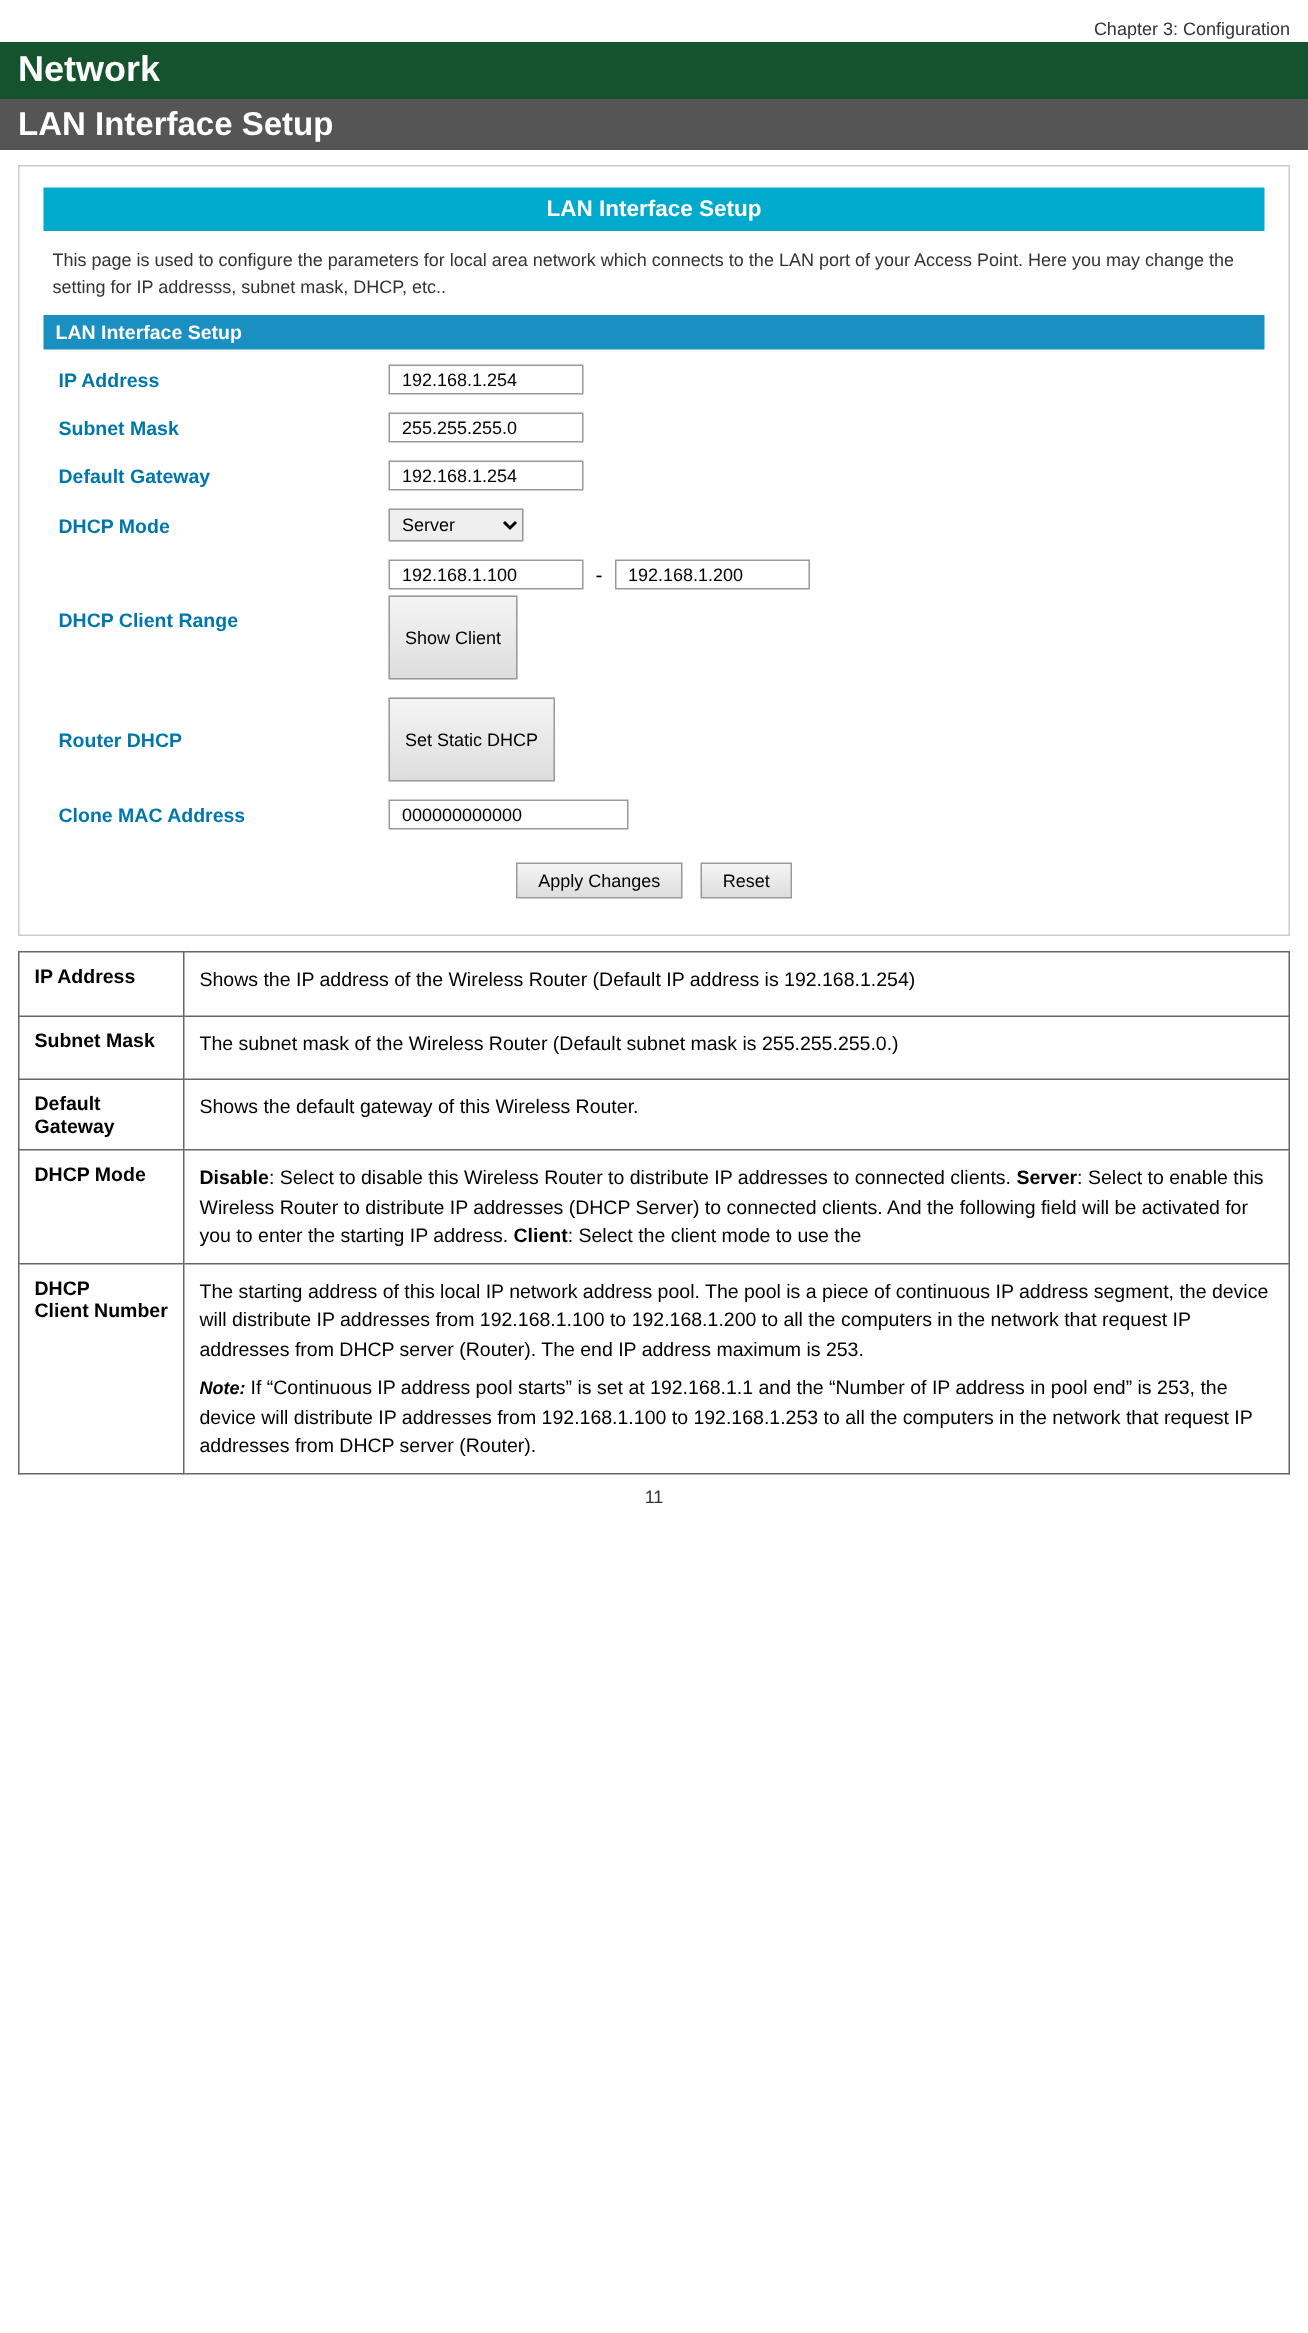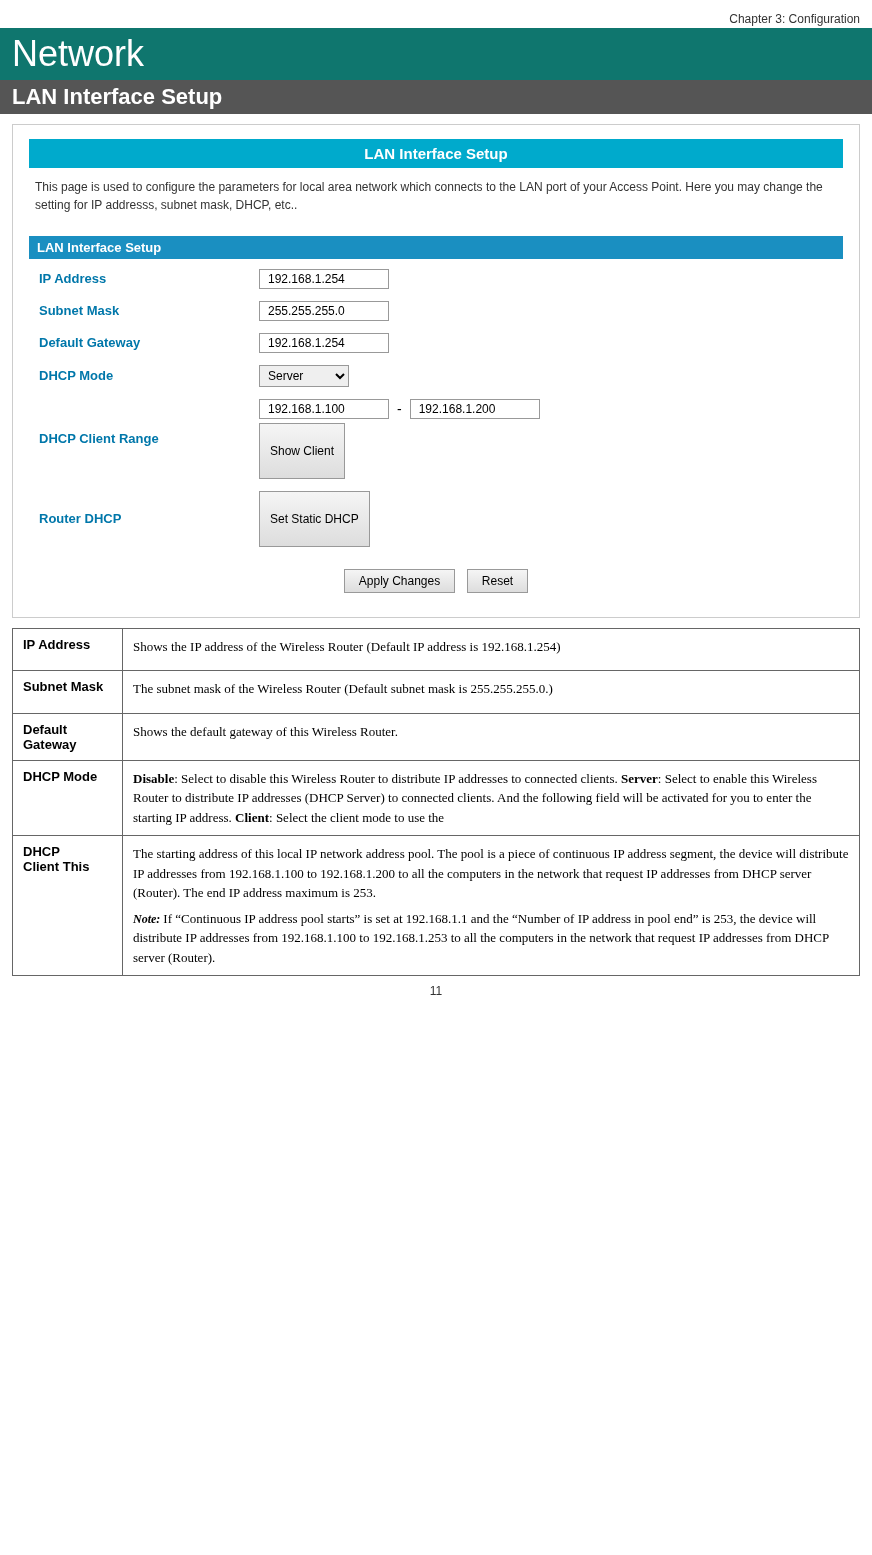--- a/index.html
+++ b/index.html
@@ -13,24 +13,24 @@
 
     .chapter-header {
       text-align: right;
       font-size: 12px;
       color: #333;
       padding: 12px 12px 2px 0;
       border-bottom: none;
     }
 
     .network-title {
-      background: #0f766e;
+      background: #14532d;
       color: #fff;
-      font-size: 36px;
-      font-weight: normal;
+      font-size: 24px;
+      font-weight: bold;
       padding: 6px 12px;
       line-height: 1.1;
     }
 
     .lan-subtitle {
       background: #555;
       color: #fff;
       font-size: 22px;
       font-weight: bold;
       padding: 4px 12px;
@@ -49,21 +49,21 @@
       color: #fff;
       font-size: 15px;
       font-weight: bold;
       padding: 6px;
       margin-bottom: 10px;
     }
 
     .desc-text {
       font-size: 12px;
       color: #333;
-      margin-bottom: 22px;
+      margin-bottom: 10px;
       line-height: 1.5;
       padding: 0 6px;
     }
 
     .section-bar {
       background: #1a8fc1;
       color: #fff;
       font-size: 13px;
       font-weight: bold;
       padding: 4px 8px;
@@ -150,21 +150,20 @@
 
     .desc-table .term-cell {
       font-weight: bold;
       width: 110px;
       background: #fff;
     }
 
     .desc-table .def-cell {
       background: #fff;
       line-height: 1.5;
-      font-family: Liberation Serif, serif;
     }
 
     .def-cell b {
       font-weight: bold;
     }
 
     .note-text {
       font-size: 12px;
       font-weight: bold;
       font-style: italic;
@@ -243,20 +242,26 @@
           <button class="btn">Show Client</button>
         </div>
       </td>
     </tr>
     <tr>
       <td class="label-cell">Router DHCP</td>
       <td>
         <button class="btn">Set Static DHCP</button>
       </td>
     </tr>
+    <tr>
+      <td class="label-cell">Clone MAC Address</td>
+      <td>
+        <input type="text" class="clone-input" value="000000000000" style="">
+      </td>
+    </tr>
   </tbody>
     </table>
 
   <div class="action-row">
     <button class="btn">Apply Changes</button>
     <button class="btn">Reset</button>
   </div>
 </div>
 
 <table class="desc-table">
@@ -278,21 +283,21 @@
         <td class="def-cell">
           <p style="margin-bottom: 6px;">Shows the default gateway of this Wireless Router.</p>
         </td>
       </tr>
       <tr>
         <td class="term-cell" style="white-space: pre-line;">DHCP Mode</td>
         <td class="def-cell"><b>Disable</b>: Select to disable this Wireless Router to distribute IP addresses to connected clients. <b>Server</b>: Select to enable this Wireless Router to distribute IP addresses (DHCP Server) to connected clients. And the following field will be activated for you to enter the starting IP address. <b>Client</b>: Select the client mode to use the </td>
       </tr>
       <tr>
         <td class="term-cell" style="white-space: pre-line;">DHCP
-Client This</td>
+Client Number</td>
         <td class="def-cell">
           <p style="margin-bottom: 6px;">The starting address of this local IP network address pool. The pool is a piece of continuous IP address segment, the device will distribute IP addresses from 192.168.1.100 to 192.168.1.200 to all the computers in the network that request IP addresses from DHCP server (Router). The end IP address maximum is  253.</p>
           <p style="margin-top: 6px;"><span class="note-text">Note:  </span>If “Continuous IP address pool starts” is set at 192.168.1.1 and the “Number of IP address in pool end” is 253, the device will distribute IP addresses from 192.168.1.100 to 192.168.1.253 to all the computers in the network that request IP addresses from DHCP server (Router).</p>
         </td>
       </tr>
     </tbody>
 </table>
 
 <div class="page-number">11</div>
 

